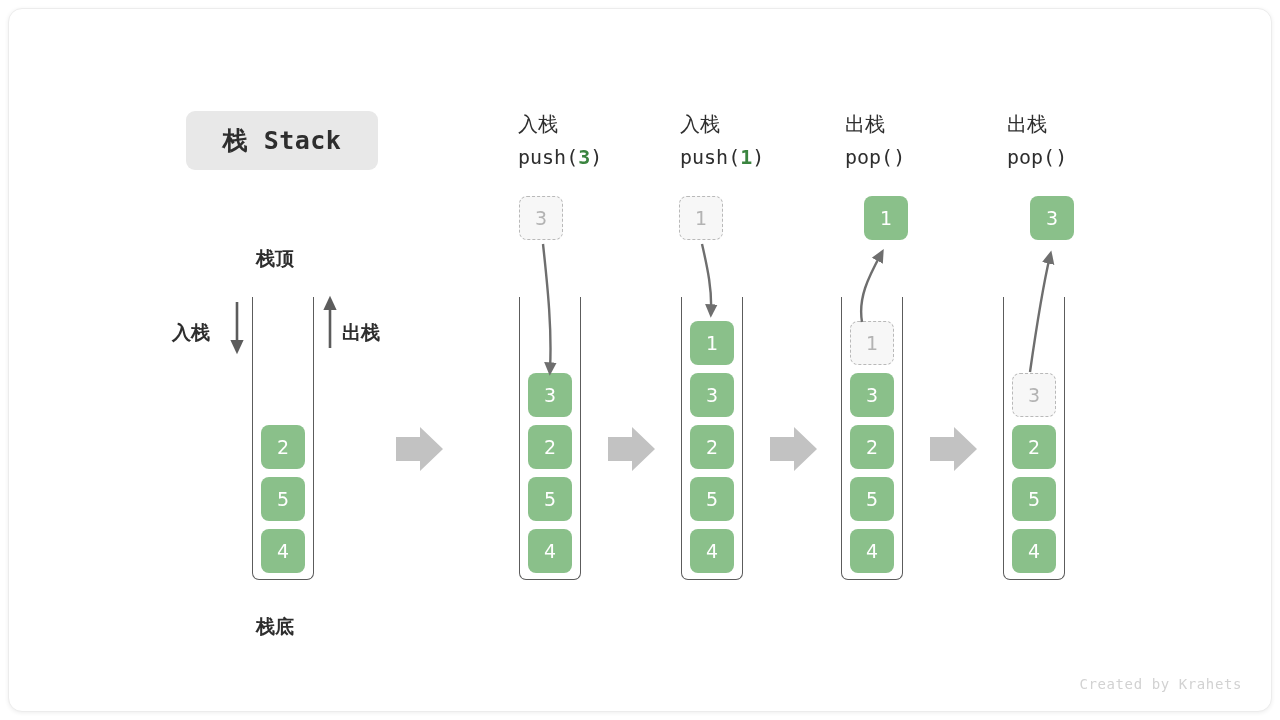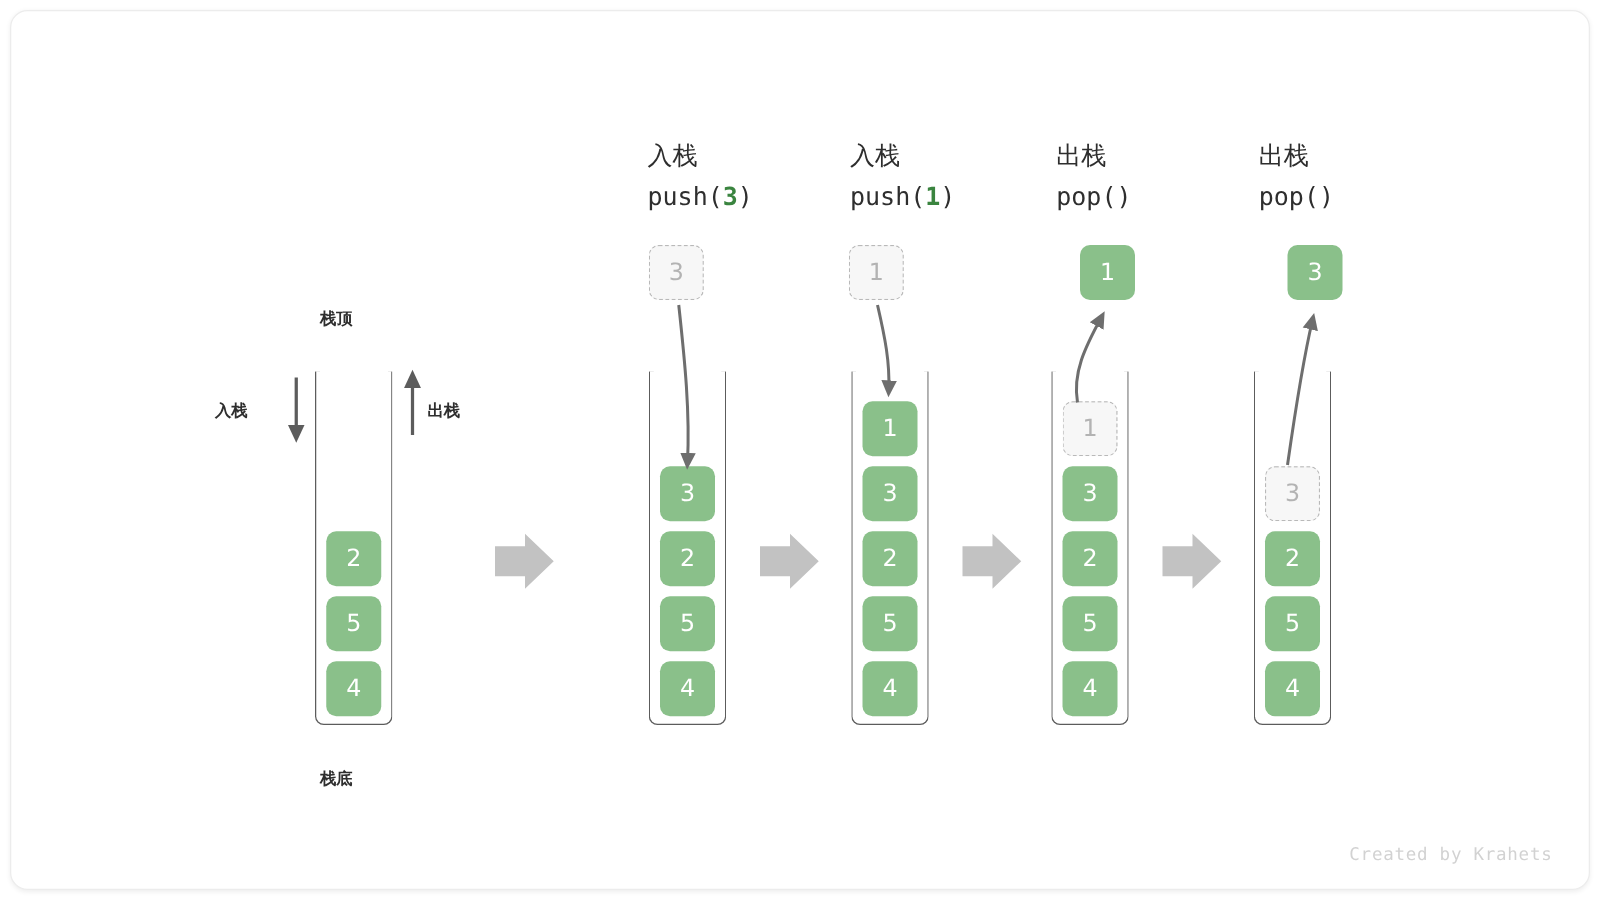--- a/index.html
+++ b/index.html
@@ -52,21 +52,21 @@
     font-weight: bold;
     color: #2e2e2e;
     letter-spacing: 0.5px;
     box-sizing: border-box;
   }
 
   
   .cn-label {
     position: absolute;
     font-family: "DejaVu Sans", sans-serif;
-    font-size: 13px;
+    font-size: 19px;
     font-weight: bold;
     color: #2e2e2e;
     white-space: nowrap;
   }
   .op-label {
     position: absolute;
     font-family: "DejaVu Sans Mono", monospace;
     font-size: 20px;
     color: #2e2e2e;
     white-space: nowrap;
@@ -149,20 +149,21 @@
     color: #d2d2d2;
     letter-spacing: 0.6px;
   }
 </style>
 </head>
 <body>
 
 <div id="stage">
   <div id="card"></div>
 
+  <div class="title-chip">栈 Stack</div>
 
   <div class="cn-label" style="left:256px; top:246px;">栈顶</div>
   <div class="cn-label" style="left:256px; top:614px;">栈底</div>
   <div class="cn-label" style="left:172px; top:320px;">入栈</div>
   <div class="cn-label" style="left:342px; top:320px;">出栈</div>
 
   <div class="stack" id="stack-0" style="left:252px; top:297px; height:283px;">
     <div class="slot filled" style="top:128px;">2</div>
     <div class="slot filled" style="top:180px;">5</div>
     <div class="slot filled" style="top:232px;">4</div>

